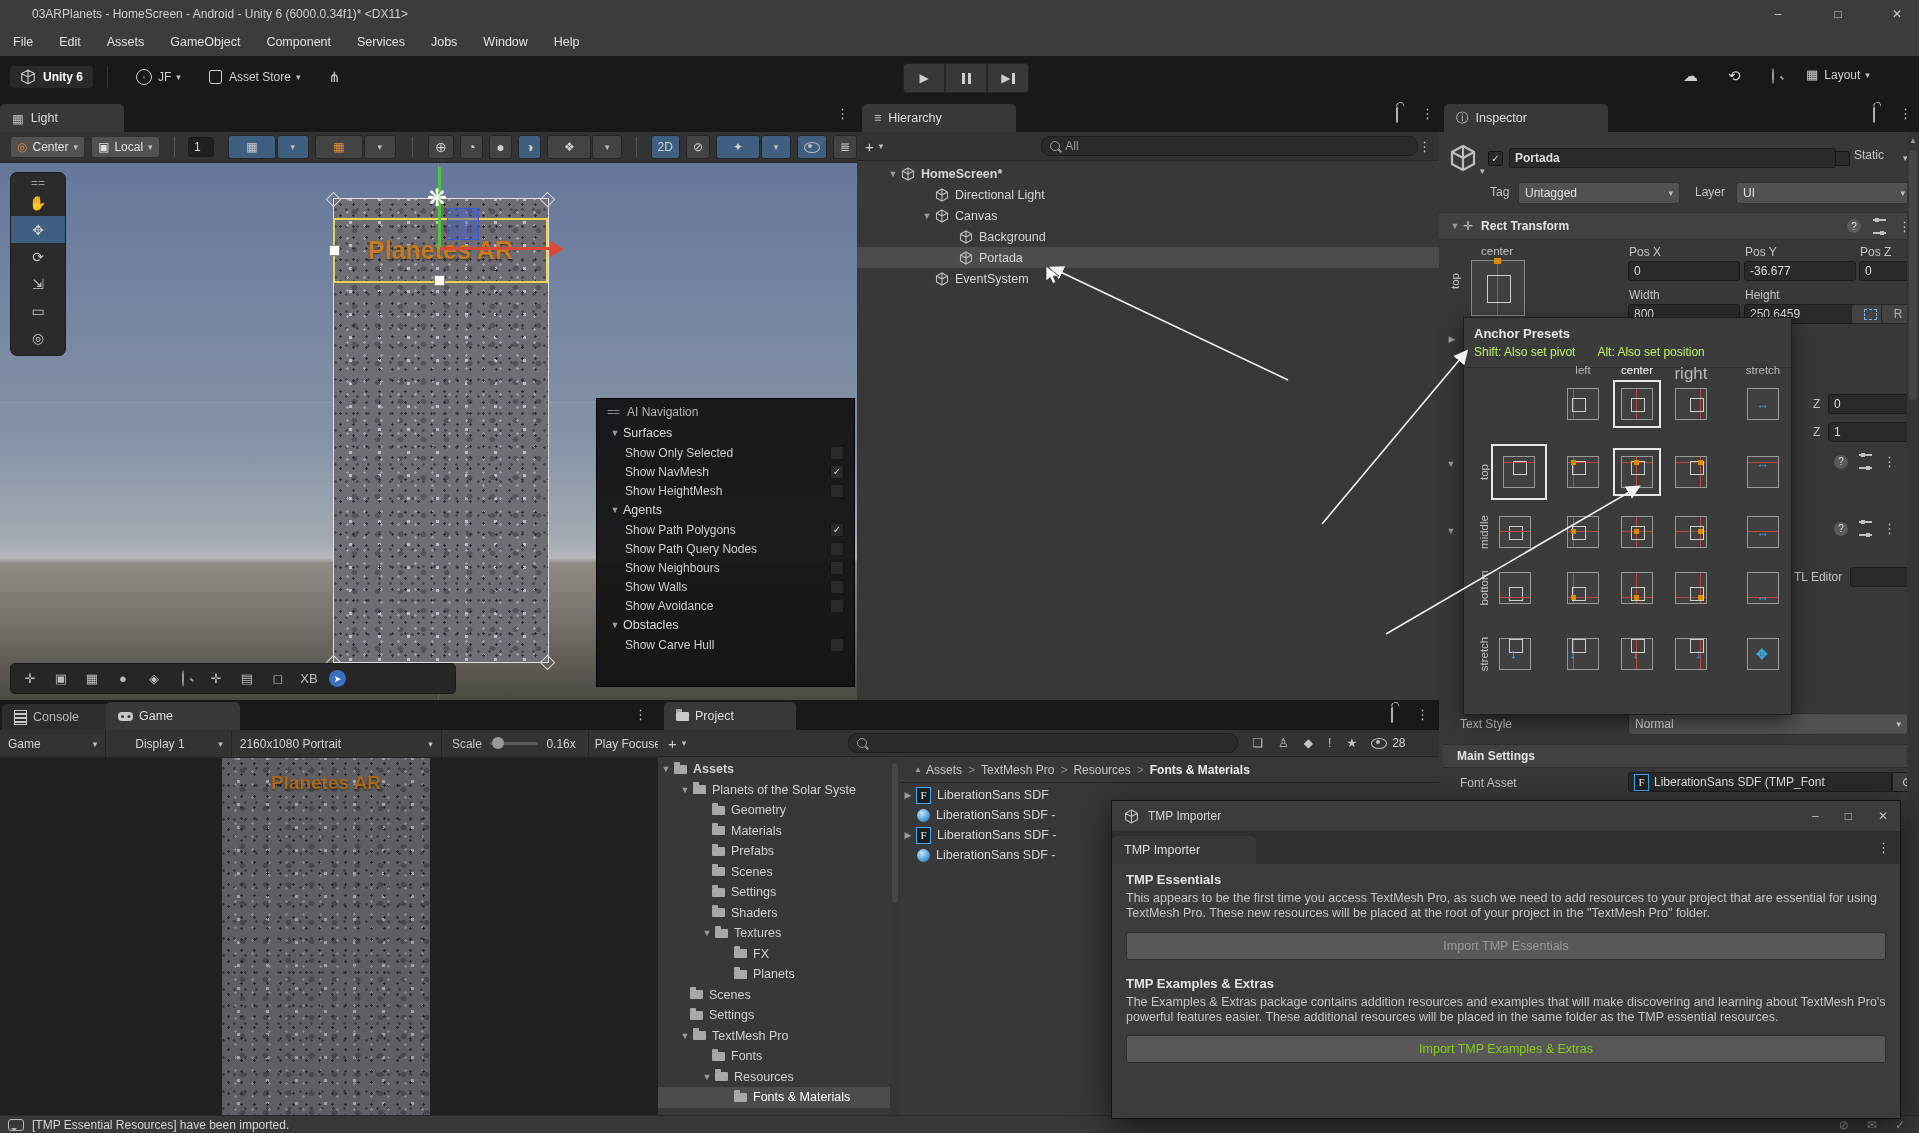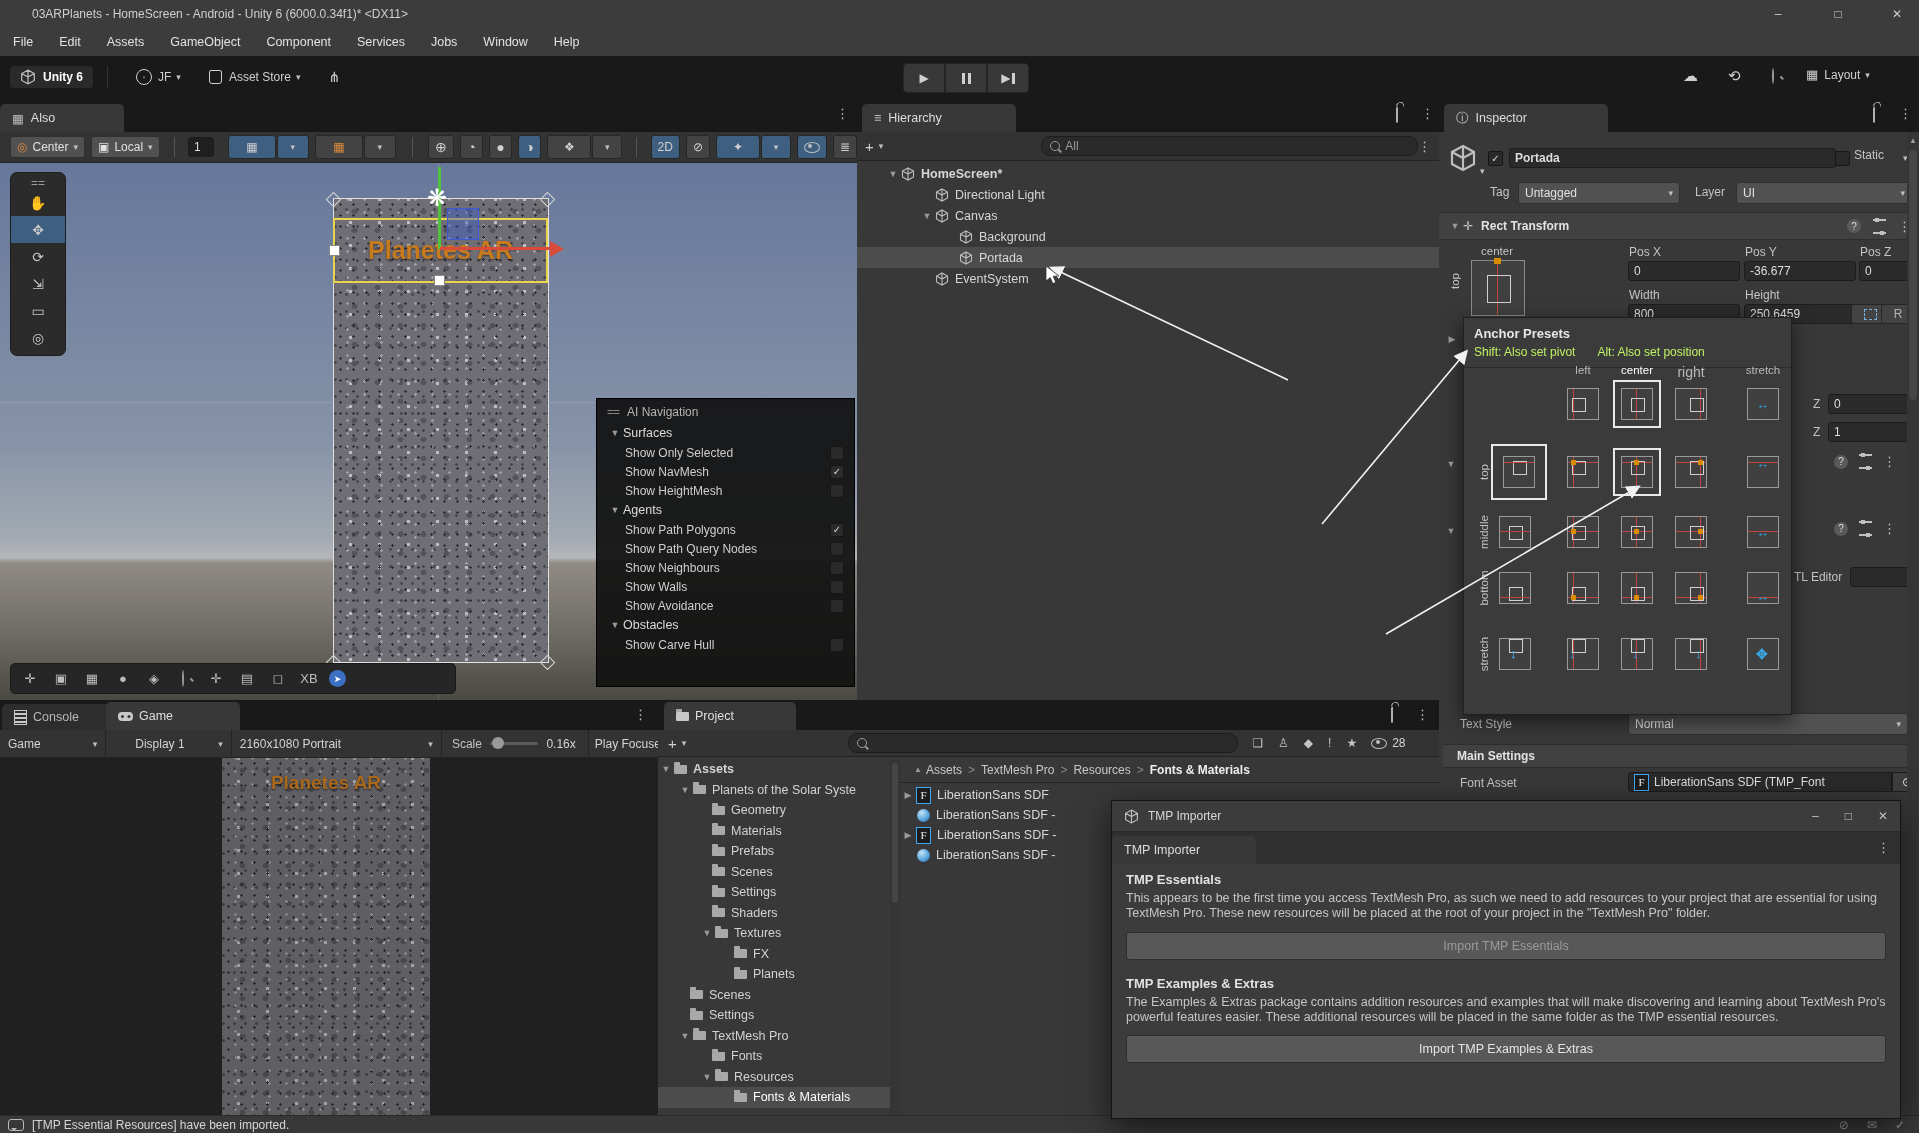--- a/index.html
+++ b/index.html
@@ -182,21 +182,21 @@
     <span class="abs row" style="left:1806px;top:11px;color:#cfcfcf;">
       <span style="font-size:13px;margin-right:6px;">▦</span>
       <span>Layout</span>
         <span class="caret">▾</span>
     </span>
   </div>
 
   <div class="abs tabstrip" style="left:0;top:98px;width:857px;height:34px;">
     <span class="tab" style="left:0;width:100px;">
       <span style="margin-right:7px;color:#b8b8b8;">▦</span>
-      <span>Also</span>
+      <span>Light</span>
     </span>
     <span class="abs kebab" style="left:836px;top:8px;">⋮</span>
   </div>
   <div class="abs ptoolbar row" style="left:0;top:132px;width:857px;height:31px;padding-left:10px;gap:6px;box-sizing:border-box;">
     <span class="dd" style="width:120px;">
       <span style="color:#e08b3a;margin-right:5px;">◎</span>
       <span class="lbl">Center</span>
         <span class="caret">▾</span>
     </span>
     <span class="dd" style="width:92px;">
@@ -539,21 +539,21 @@
 
   <div id="apopup" class="abs">
     <div style="padding:8px 10px 0 10px;font-weight:bold;font-size:13px;color:#e6e6e6;">Anchor Presets</div>
     <div class="row" style="padding:4px 10px;color:#bef264;">
       <span>Shift: Also set pivot</span>
       <span style="margin-left:22px;">Alt: Also set position</span>
     </div>
     <div id="agrid" style="position:relative;width:100%;height:340px;border-top:1px solid #2c2c2c;margin-top:4px;">
         <span class="abs" style="left: 97px; top: -4px; width: 44px; text-align: center; color: rgb(184, 184, 184); font-size: 11.5px;">left</span>
         <span class="abs" style="left: 151px; top: -4px; width: 44px; text-align: center; color: rgb(255, 255, 255); font-size: 11.5px;">center</span>
-        <span class="abs" style="left: 205px; top: -4px; width: 44px; text-align: center; color: rgb(184, 184, 184); font-size: 14px;">right</span>
+        <span class="abs" style="left: 205px; top: -4px; width: 44px; text-align: center; color: rgb(184, 184, 184); font-size: 17px;">right</span>
         <span class="abs" style="left: 277px; top: -4px; width: 44px; text-align: center; color: rgb(184, 184, 184); font-size: 11.5px;">stretch</span>
         <div class="acell" style="left: 97px; top: 14px; width: 44px; height: 44px;">
           <div class="aouter">
             <div class="avl" style="left: 5px;"></div>
             <div class="ainner" style="left: 4px; top: 9px;"></div>
           </div>
         </div>
         <div class="acell sel" style="left: 151px; top: 14px; width: 44px; height: 44px;">
           <div class="aouter">
             <div class="avl" style="left: 14px;"></div>
@@ -939,21 +939,21 @@
     <div style="height:32px;background:#2f2f2f;position:relative;">
       <span class="tab" style="left:0;width:120px;height:28px;">TMP Importer</span>
       <span class="abs kebab" style="right:10px;top:8px;">⋮</span>
     </div>
     <div style="padding:8px 14px;">
       <div style="font-weight:bold;font-size:13px;color:#e2e2e2;">TMP Essentials</div>
       <div style="color:#c6c6c6;font-size:12.5px;line-height:1.22;margin-top:4px;">This appears to be the first time you access TextMesh Pro, as such we need to add resources to your project that are essential for using TextMesh Pro. These new resources will be placed at the root of your project in the "TextMesh Pro" folder.</div>
       <div class="dlgbtn" style="margin-top:10px;color:#9a9a9a;">Import TMP Essentials</div>
       <div style="font-weight:bold;font-size:13px;color:#e2e2e2;margin-top:16px;">TMP Examples &amp; Extras</div>
       <div style="color:#c6c6c6;font-size:12.5px;line-height:1.22;margin-top:4px;">The Examples &amp; Extras package contains addition resources and examples that will make discovering and learning about TextMesh Pro's powerful features easier. These additional resources will be placed in the same folder as the TMP essential resources.</div>
-      <div class="dlgbtn" style="margin-top:10px;color:#e5e5e5;">Import TMP Examples &amp; Extras</div>
+      <div class="dlgbtn" style="margin-top:10px;color:#84cc16;">Import TMP Examples &amp; Extras</div>
     </div>
   </div>
 
   <div id="statusbar" class="abs">
     <span class="bubble"></span>
     <span>[TMP Essential Resources] have been imported.</span>
     <span class="row" style="margin-left:auto;margin-right:14px;gap:18px;color:#9a9a9a;font-size:12px;">
       <span>⊘</span>
       <span>✉</span>
       <span>✓</span>

